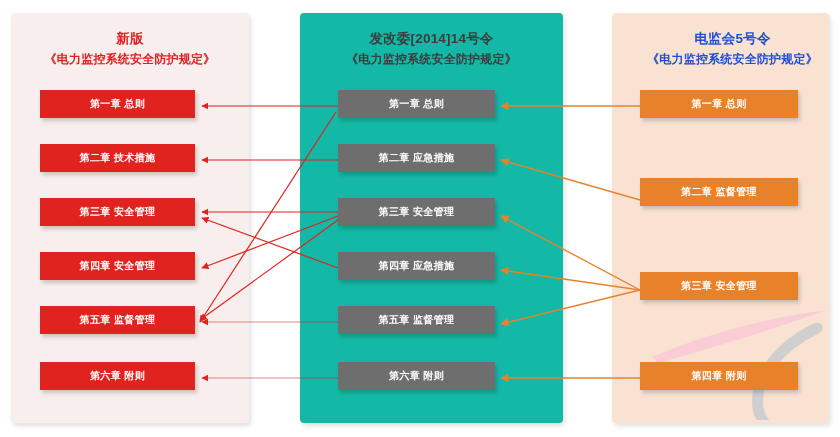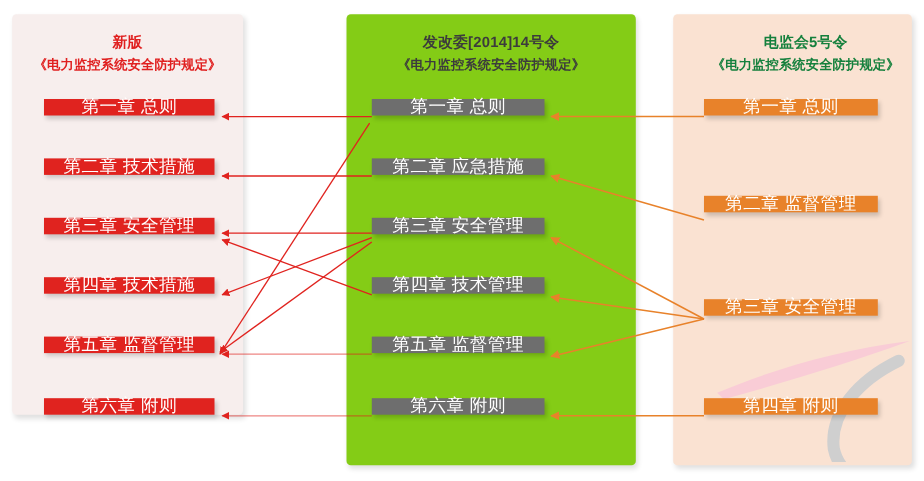--- a/index.html
+++ b/index.html
@@ -20,36 +20,36 @@
   .panel .ptitle{
     position:absolute;left:0;right:0;
     text-align:center;
     font-weight:bold;
     line-height:1.55;
     letter-spacing:0.2px;
   }
   .ptitle .l1{display:block;font-size:13.5px;}
   .ptitle .l2{display:block;font-size:12px;}
 
-  #panel-left  {left:11px; top:13px;  width:210px; height:364px; background:#f7eeed;}
-  #panel-mid   {left:315px;top:13px;  width:263px; height:410px; background:#84cc16;}
+  #panel-left  {left:11px; top:13px;  width:210px; height:410px; background:#f7eeed;padding-left:28px;}
+  #panel-mid   {left:300px;top:13px;  width:263px; height:410px; background:#14b8a6;}
   #panel-right {left:612px;top:13px;  width:217px; height:410px; background:#fae2d2;}
 
   #panel-left  .ptitle{top:16px;color:#e02020;}
   #panel-mid   .ptitle{top:16px;color:#3c3c3c;}
-  #panel-right .ptitle{top:16px;color:#15803d;padding-left:24px;}
+  #panel-right .ptitle{top:16px;color:#1d4ed8;padding-left:24px;}
 
   
   .chap{
     position:absolute;
-    height:15px;
+    height:28px;
     display:flex;align-items:center;justify-content:center;
     color:#ffffff;
-    font-size:16px;
-    font-weight:normal;
+    font-size:10px;
+    font-weight:bold;
     letter-spacing:0.4px;
     box-shadow:2px 3px 4px rgba(0,0,0,0.18);
     white-space:nowrap;
   }
   .col-left  .chap{left:40px; width:155px; background:#e0231f;}
   .col-mid   .chap{left:338px;width:157px; background:#6e6e6e;}
   .col-right .chap{left:640px;width:158px; background:#e8822a;}
 
   
   .swoosh{position:absolute;pointer-events:none;}
@@ -142,30 +142,30 @@
       <line x1="640" y1="290" x2="501" y2="324" stroke-width="1.4" marker-end="url(#arrowOrange)"></line>
 
       <line x1="640" y1="378" x2="501" y2="378" stroke-width="1.4" marker-end="url(#arrowOrange)"></line>
     </g>
   </svg>
 
   <div class="col-left">
     <div class="chap" style="top:90px">第一章 总则</div>
     <div class="chap" style="top:144px">第二章 技术措施</div>
     <div class="chap" style="top:198px">第三章 安全管理</div>
-    <div class="chap" style="top:252px">第四章 技术措施</div>
+    <div class="chap" style="top:252px">第四章 安全管理</div>
     <div class="chap" style="top:306px">第五章 监督管理</div>
     <div class="chap" style="top:362px">第六章 附则</div>
   </div>
 
   <div class="col-mid">
     <div class="chap" style="top:90px">第一章 总则</div>
     <div class="chap" style="top:144px">第二章 应急措施</div>
     <div class="chap" style="top:198px">第三章 安全管理</div>
-    <div class="chap" style="top:252px">第四章 技术管理</div>
+    <div class="chap" style="top:252px">第四章 应急措施</div>
     <div class="chap" style="top:306px">第五章 监督管理</div>
     <div class="chap" style="top:362px">第六章 附则</div>
   </div>
 
   <div class="col-right">
     <div class="chap" style="top:90px">第一章 总则</div>
     <div class="chap" style="top:178px">第二章 监督管理</div>
     <div class="chap" style="top:272px">第三章 安全管理</div>
     <div class="chap" style="top:362px">第四章 附则</div>
   </div>

